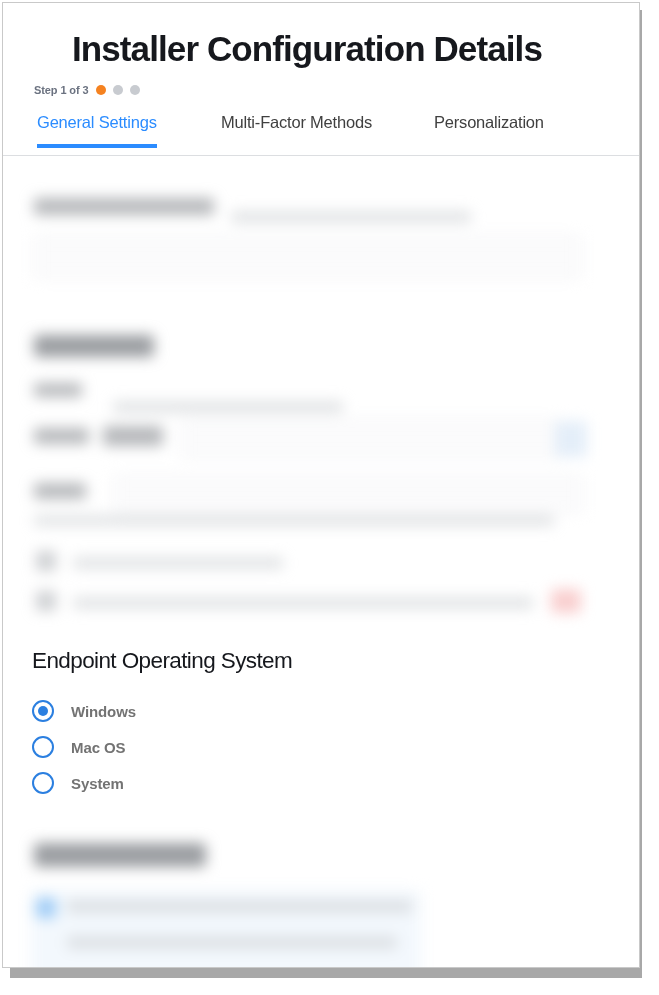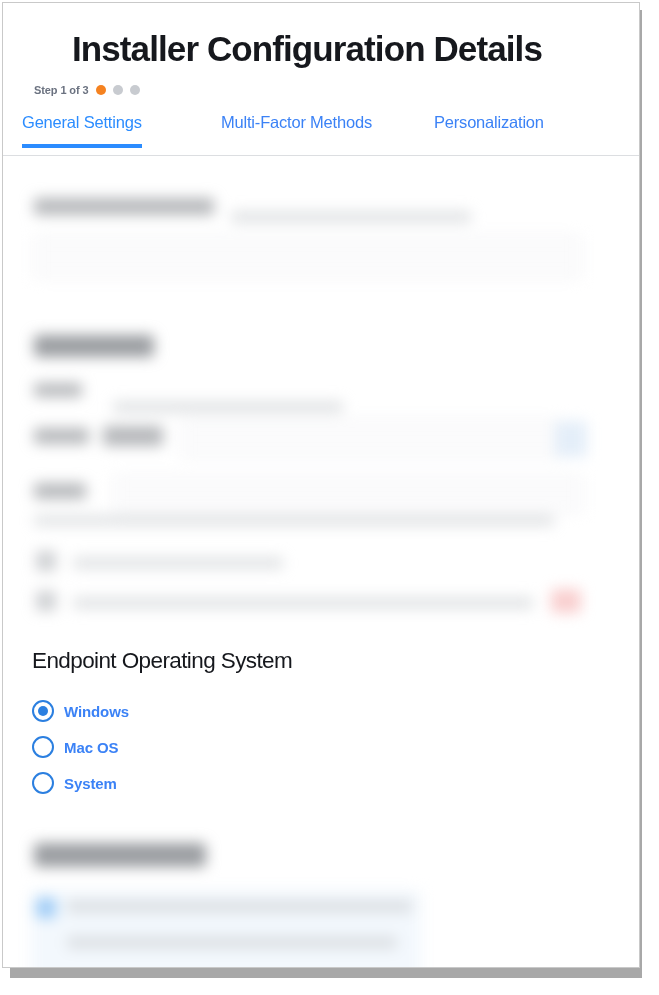--- a/index.html
+++ b/index.html
@@ -85,37 +85,37 @@
     top: 152px;
     width: 100%;
     height: 1px;
     background: #dcdee1;
   }
   .tab {
     position: absolute;
     top: 0;
     font-size: 16.5px;
     font-weight: 400;
-    color: #3b82f6;
+    color: #404040;
     letter-spacing: -0.2px;
     white-space: nowrap;
     padding-bottom: 16px;
     cursor: pointer;
   }
   .tab.active { color: #2b8cff; }
   .tab.active::after {
     content: "";
     position: absolute;
     left: 0;
     right: 0;
     bottom: 0;
     height: 4px;
     background: #2b8cff;
   }
-  #tab-0 { left: 19px; }
+  #tab-0 { left: 34px; }
   #tab-1 { left: 218px; }
   #tab-2 { left: 431px; }
 
   
   .blur-zone {
     position: absolute;
     filter: blur(7px);
     pointer-events: none;
   }
   .blur-label {
@@ -208,24 +208,24 @@
     position: absolute;
     left: 50%;
     top: 50%;
     width: 10px;
     height: 10px;
     margin: -5px 0 0 -5px;
     border-radius: 50%;
     background: #2b7fe0;
   }
   .radio-label {
-    margin-left: 10px;
+    margin-left: 17px;
     font-size: 15px;
     font-weight: 600;
-    color: #3b82f6;
+    color: #737373;
     letter-spacing: -0.1px;
     white-space: nowrap;
   }
 </style>
 </head>
 <body>
 
 <div id="window-shadow"></div>
 
 <div id="window-panel">

